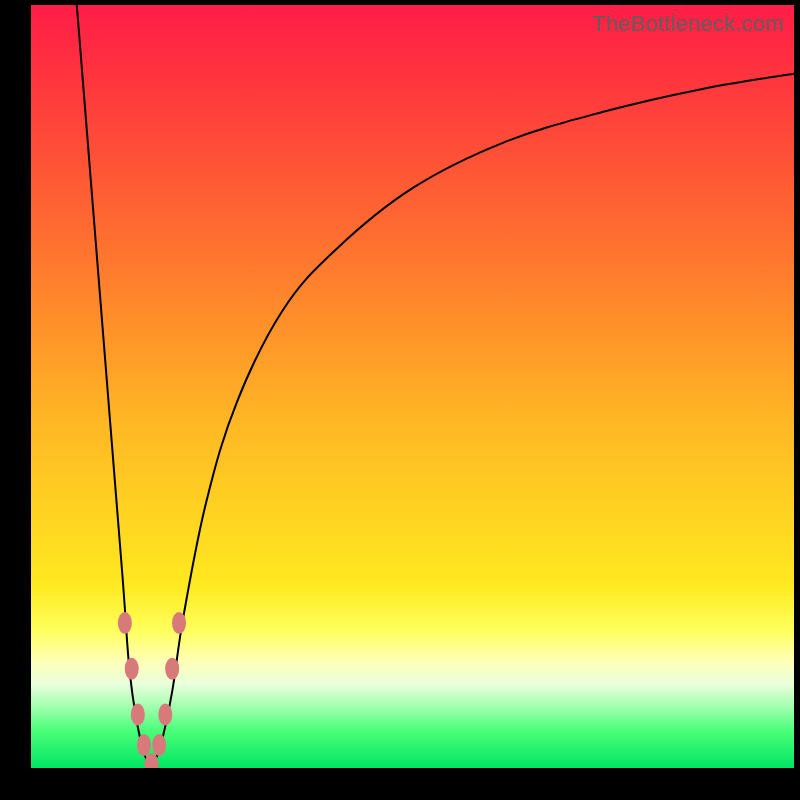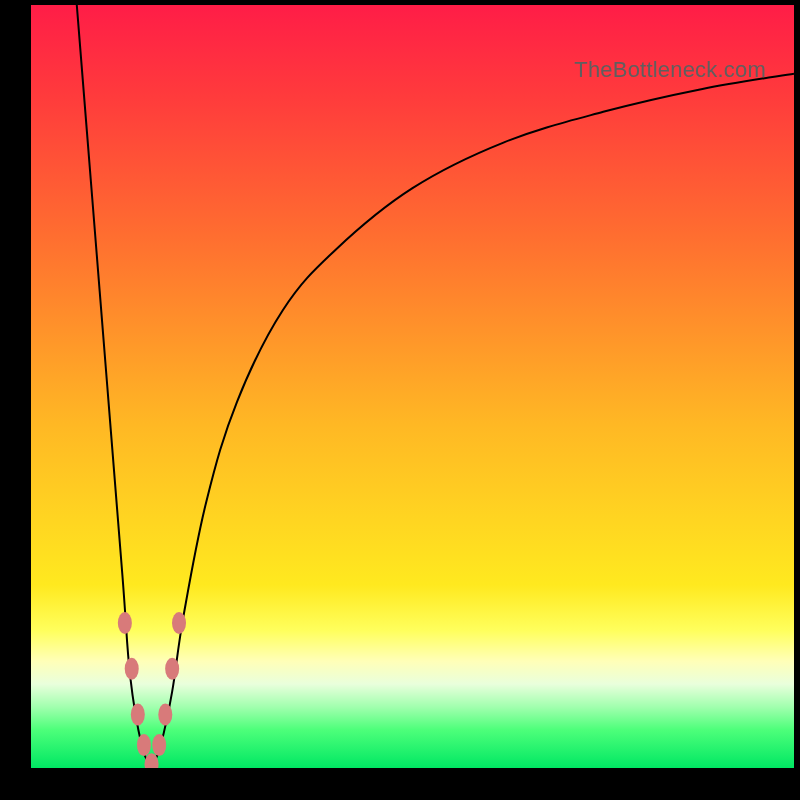--- a/index.html
+++ b/index.html
@@ -34,26 +34,25 @@
       #ffff5d 82%,
       #ffffb8 86%,
       #e9ffdc 89%,
       #a1ffae 92%,
       #4dff7a 95%,
       #00e763 100%);
   }
   .watermark {
     position: absolute;
     top: 6px;
-    right: 28px;
+    right: 10px;
     color: #5f5f5f;
     font-size: 22px;
     letter-spacing: 0.2px;
     user-select: none;
-    margin-top: 46px;
   }
   svg.curves {
     position: absolute;
     left: 0;
     top: 0;
     width: 763px;
     height: 763px;
   }
   .curve {
     fill: none;

